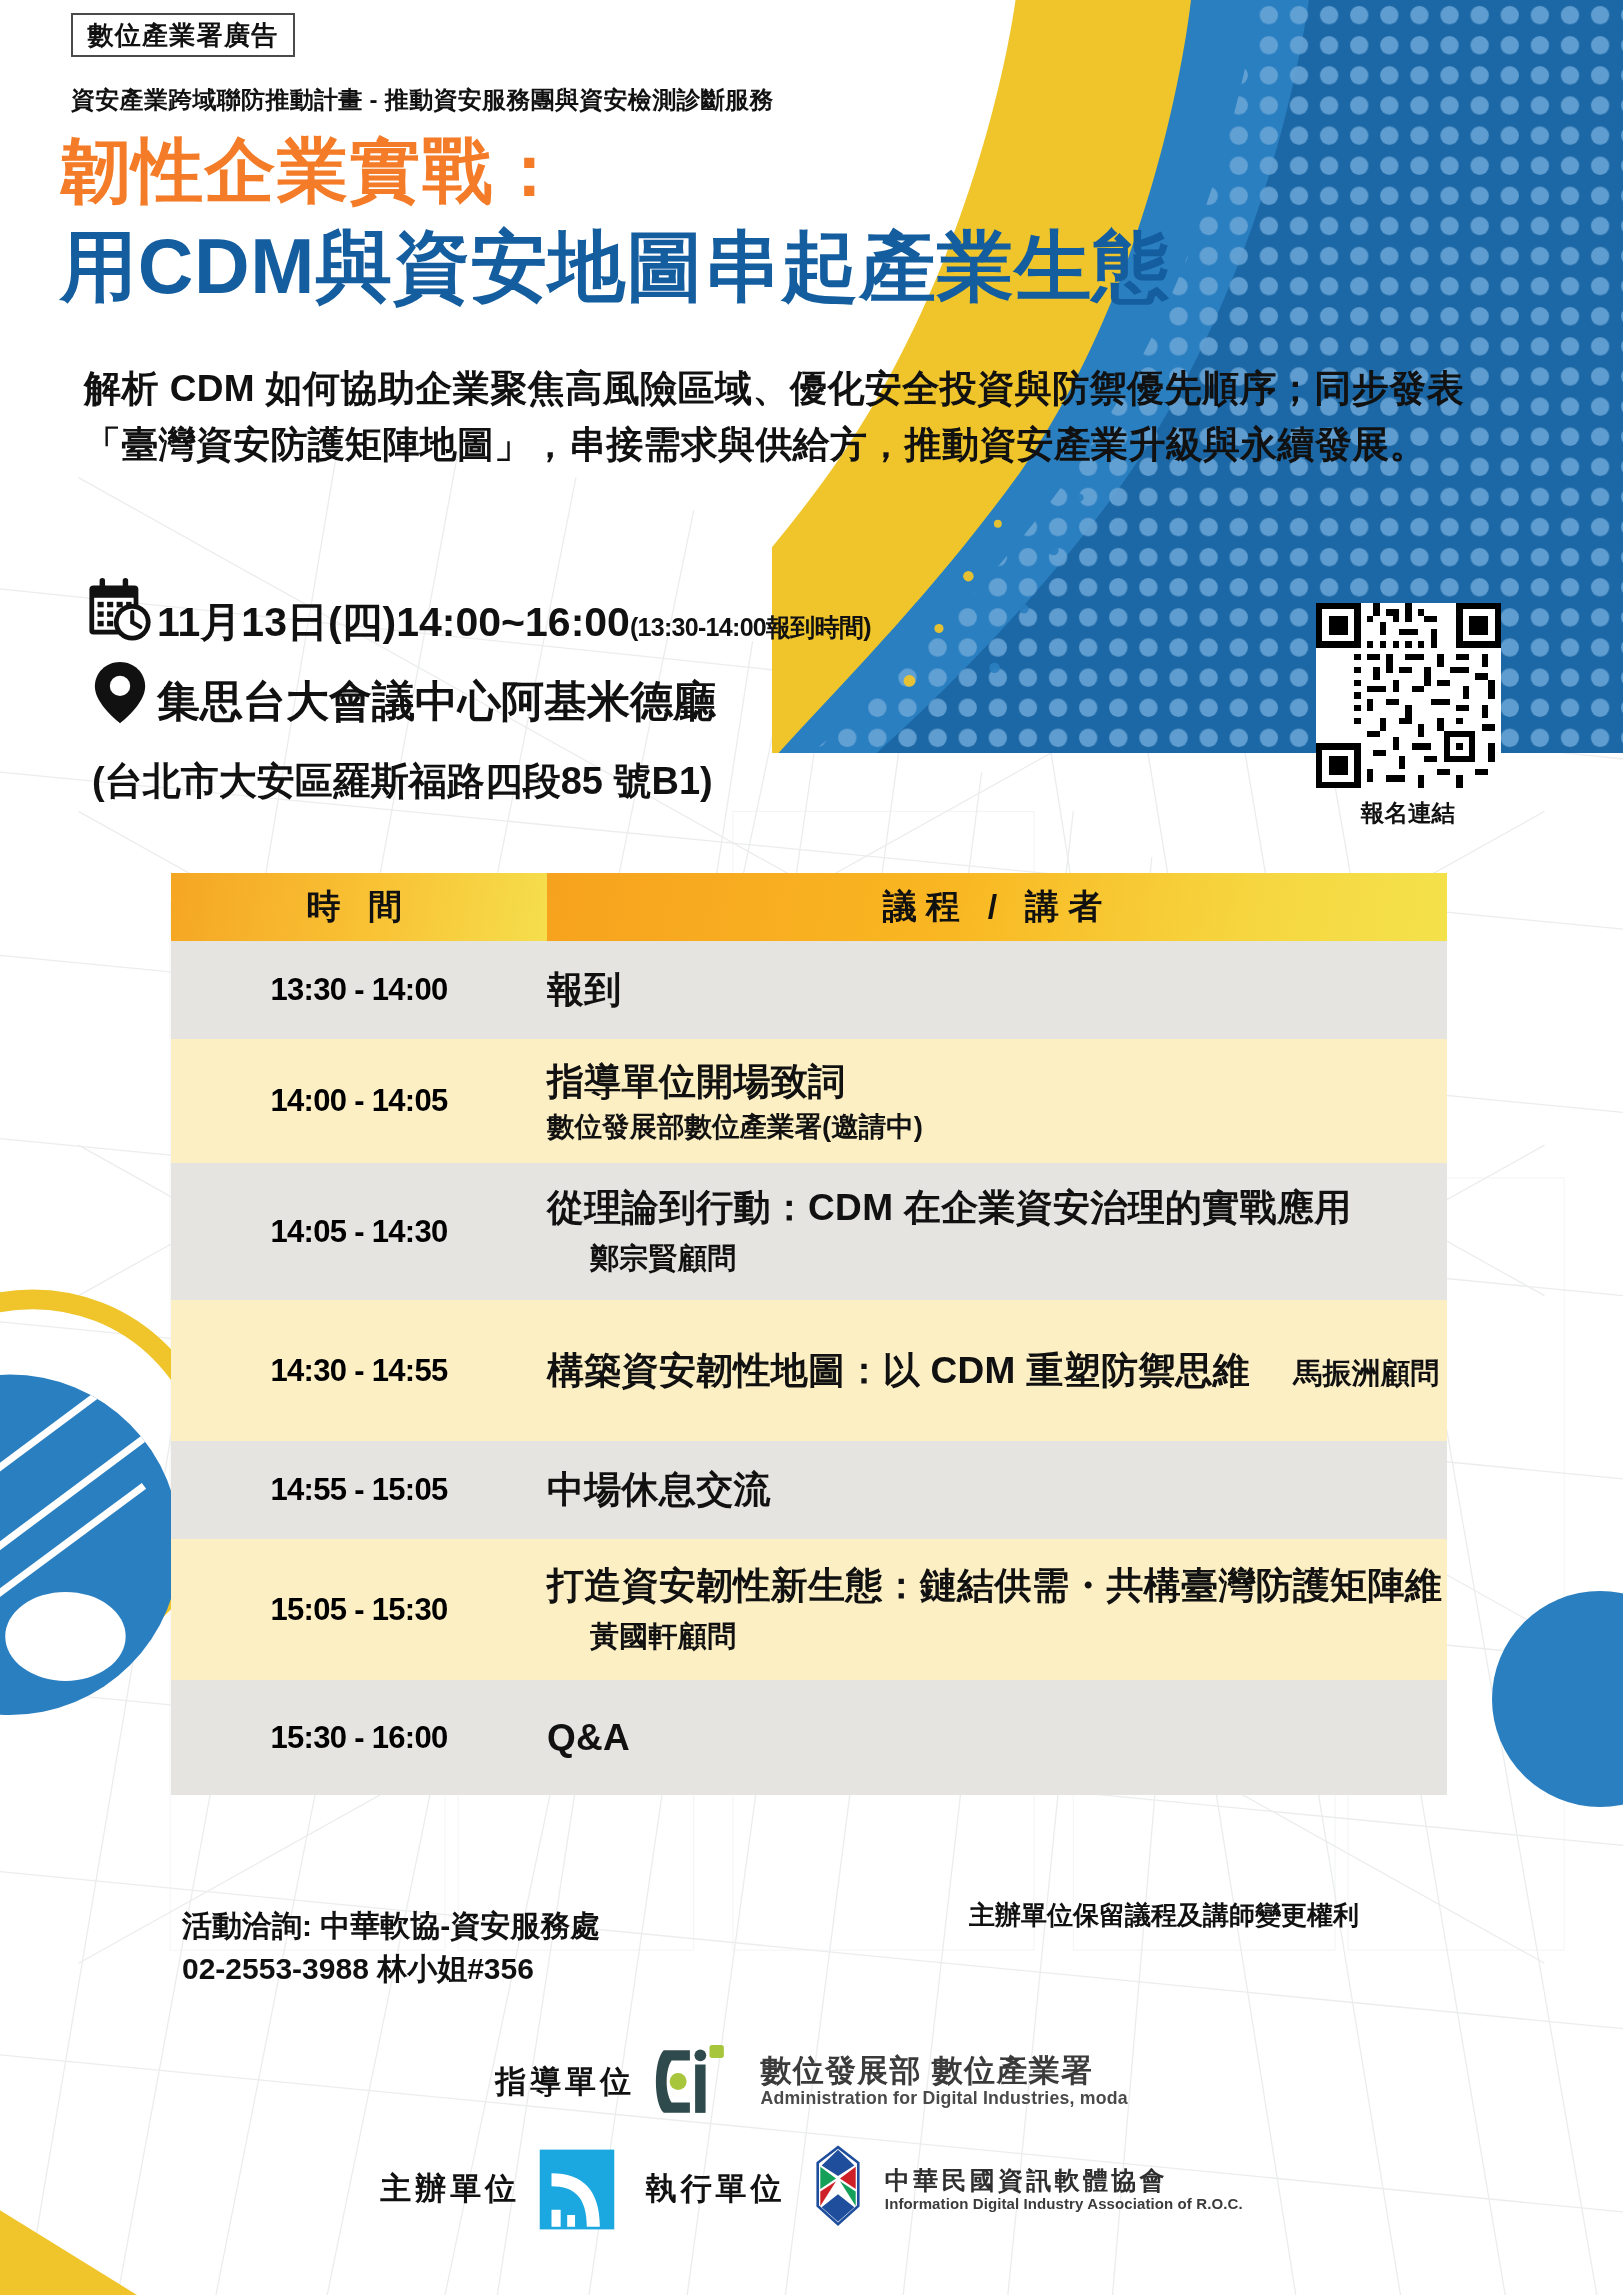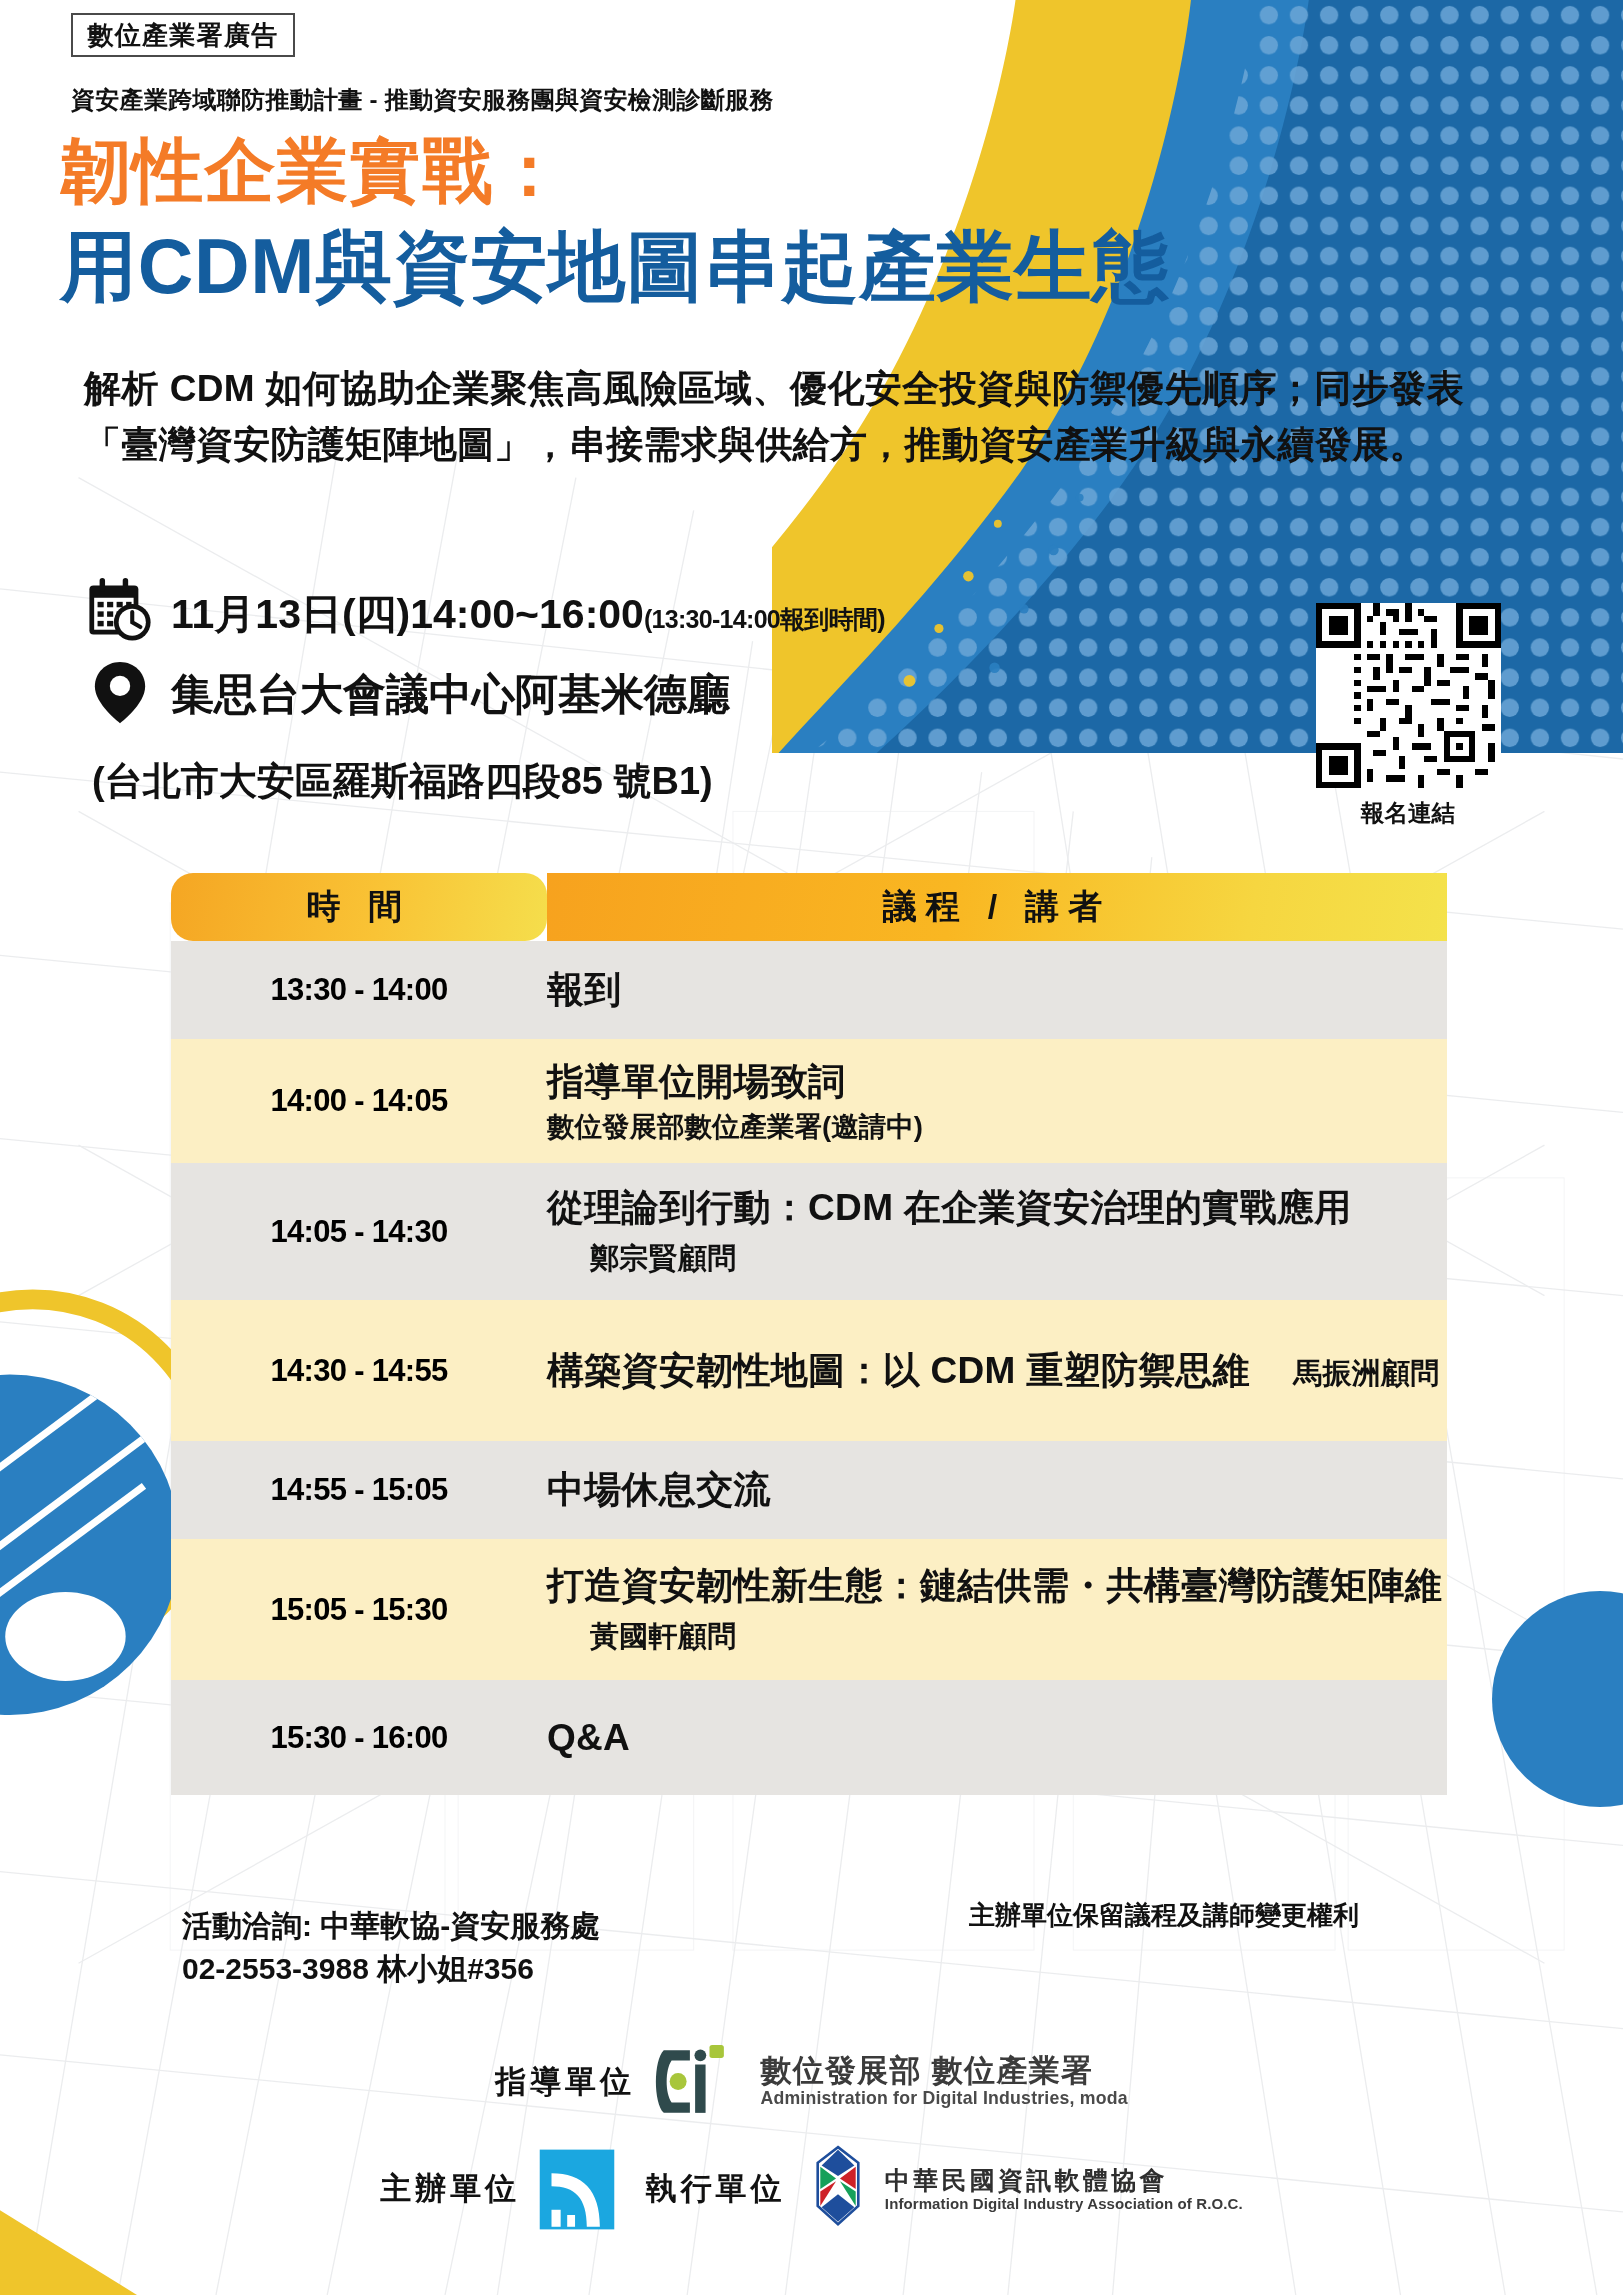--- a/index.html
+++ b/index.html
@@ -68,21 +68,21 @@
   }
 
   .lede{
     position:absolute;left:84px;top:361px;width:1380px;
     font-size:37px;font-weight:700;color:#111;
     line-height:1.52;text-align:justify;letter-spacing:0.3px;
   }
 
   
   .info-block{position:absolute;left:86px;top:576px;width:1191px;}
-  .info-row{display:flex;align-items:center;gap:17px;}
+  .info-row{display:flex;align-items:flex-end;gap:3px;}
   .info-row + .info-row{margin-top:14.4px;}
   .ico{flex:0 0 auto;width:68px;height:68px;}
   .date-text{
     font-size:41px;font-weight:700;color:#111;letter-spacing:0;
     white-space:nowrap;line-height:1.08;padding-top:7.9px;
   }
   .date-note{font-size:25px;font-weight:700;letter-spacing:-0.7px;}
   .venue-text{
     font-size:43px;font-weight:700;color:#111;line-height:1.14;
     white-space:nowrap;padding-top:3.9px;
@@ -101,21 +101,21 @@
   .agenda{
     position:absolute;left:171px;top:873px;width:1276px;
     border-collapse:collapse;table-layout:fixed;
   }
   .agenda col.c-time{width:376px;}
   .agenda th{
     height:68px;padding:0;
     font-size:34px;font-weight:700;color:#111;letter-spacing:9.2px;
     text-align:center;vertical-align:middle;
   }
-  .th-time{background:linear-gradient(100deg,#F5A623 0%,#F9C335 55%,#F5DE4C 100%);border-radius:22px;}
+  .th-time{background:linear-gradient(100deg,#F5A623 0%,#F9C335 55%,#F5DE4C 100%);}
   .th-topic{background:linear-gradient(100deg,#F7A21E 0%,#F9B722 45%,#F6D640 78%,#F4E24B 100%);}
   .agenda td{padding:0;vertical-align:middle;}
   .row-odd  td{background:#E6E4E1;}
   .row-even td{background:#FCEFC4;}
   .td-time{
     text-align:center;font-size:31px;font-weight:700;color:#000000;
     letter-spacing:-0.7px;
   }
   .td-topic{padding:17px 19.6px 17px 23.6px;}
   .topic-main{

